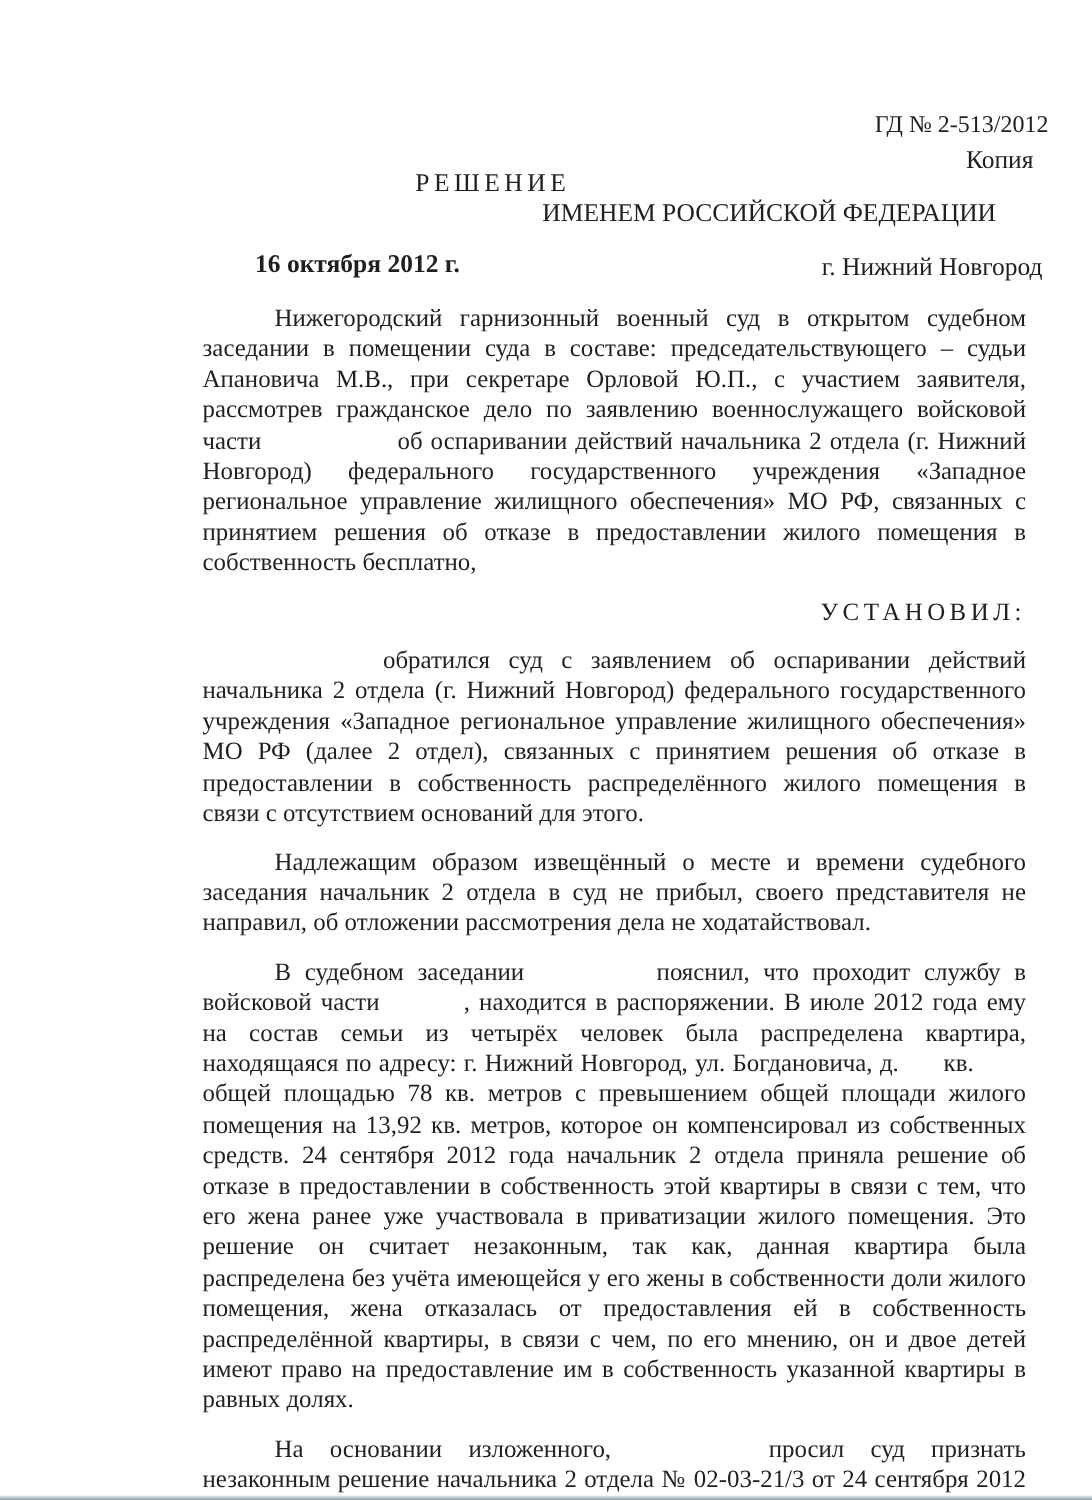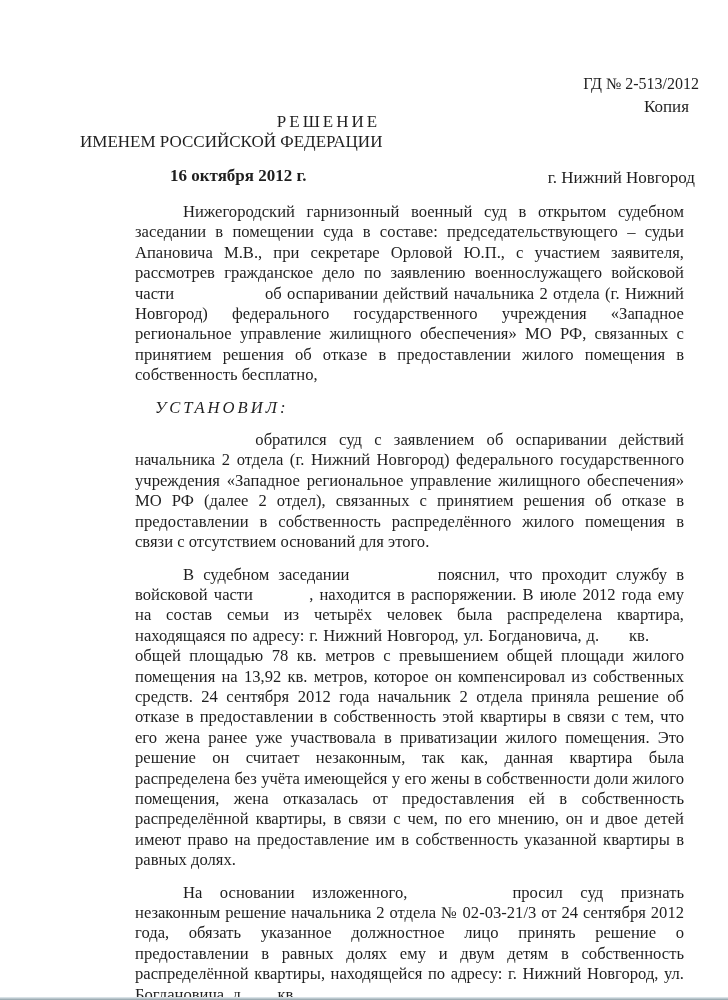--- a/index.html
+++ b/index.html
@@ -7,29 +7,29 @@
     width: 728px; height: 1000px; overflow: hidden;
     background: #ffffff;
     font-family: "Liberation Serif", "DejaVu Serif", serif;
     color: #1f1f1f;
     position: relative;
   }
   .page { position: absolute; left: 0; top: 0; width: 728px; height: 1000px; }
   .case-no { position: absolute; right: 29px; top: 75px; font-size: 16px; text-align: right; }
   .copy { position: absolute; right: 39px; top: 97px; font-size: 17px; }
   .title { position: absolute; left: 0; width: 577px; text-align: center; top: 112px; font-size: 17px; letter-spacing: 3px; padding-left: 80px; box-sizing: border-box; }
-  .subtitle { position: absolute; left: 0; width: 664px; text-align: left; top: 132px; font-size: 17px; padding-left: 80px; box-sizing: border-box; }
+  .subtitle { position: absolute; left: 0; width: 664px; text-align: right; top: 132px; font-size: 17px; padding-left: 80px; box-sizing: border-box; }
   .date { position: absolute; left: 170px; top: 166px; font-size: 17px; font-weight: bold; }
   .city { position: absolute; right: 33px; top: 168px; font-size: 17px; }
   .body-text {
     position: absolute; left: 123px; width: 573px; top: 190px;
     font-size: 16.6px; line-height: 20.4px; text-align: justify;
   }
   .body-text p { margin: 12px; text-indent: 48px; }
-  .heading { text-align: left; letter-spacing: 3px; text-indent: 0 !important; margin: 2px 0 0 0; padding-left: 20px; font-style: italic; }
+  .heading { text-align: right; letter-spacing: 3px; text-indent: 0 !important; margin: 2px 0 0 0; padding-left: 20px; }
   .redact { display: inline-block; background: #ffffff; color: transparent; }
   .redact.w70 { width: 70px; } .redact.w60 { width: 60px; } .redact.w50 { width: 50px; }
   .redact.w30 { width: 30px; } .redact.w20 { width: 20px; } .redact.w80 { width: 80px; }
   .scan-edge { position: absolute; left: 0; bottom: 0; width: 728px; height: 3px; background: linear-gradient(to bottom, #e6eef2, #8fa0a8); }
 </style>
 </head>
 <body>
 
 <div class="page">
   <div class="case-no">ГД № 2-513/2012</div>
@@ -43,20 +43,21 @@
     <p>
       <span>Нижегородский гарнизонный военный суд в открытом судебном заседании в помещении суда в составе: председательствующего – судьи Апановича М.В., при секретаре Орловой Ю.П., с участием заявителя, рассмотрев гражданское дело по заявлению военнослужащего войсковой части</span>
       <span class="redact w80">[скрыто]</span>
       <span>об оспаривании действий начальника 2 отдела (г. Нижний Новгород) федерального государственного учреждения «Западное региональное управление жилищного обеспечения» МО РФ, связанных с принятием решения об отказе в предоставлении жилого помещения в собственность бесплатно,</span>
     </p>
     <p class="heading">УСТАНОВИЛ:</p>
     <p>
       <span class="redact w60">[скрыто]</span>
       <span>обратился суд с заявлением об оспаривании действий начальника 2 отдела (г. Нижний Новгород) федерального государственного учреждения «Западное региональное управление жилищного обеспечения» МО РФ (далее 2 отдел), связанных с принятием решения об отказе в предоставлении в собственность распределённого жилого помещения в связи с отсутствием оснований для этого.</span>
     </p>
+    <p>Надлежащим образом извещённый о месте и времени судебного заседания начальник 2 отдела в суд не прибыл, своего представителя не направил, об отложении рассмотрения дела не ходатайствовал.</p>
     <p>
       <span>В судебном заседании</span>
       <span class="redact w70">[скрыто]</span>
       <span>пояснил, что проходит службу в войсковой части</span>
       <span class="redact w50">[скрыто]</span><span>, находится в распоряжении. В июле 2012 года ему на состав семьи из четырёх человек была распределена квартира, находящаяся по адресу: г. Нижний Новгород, ул. Богдановича, д.</span>
       <span class="redact w20">[скрыто]</span>
       <span>кв.</span>
       <span class="redact w30">[скрыто]</span>
       <span>общей площадью 78 кв. метров с превышением общей площади жилого помещения на 13,92 кв. метров, которое он компенсировал из собственных средств. 24 сентября 2012 года начальник 2 отдела приняла решение об отказе в предоставлении в собственность этой квартиры в связи с тем, что его жена ранее уже участвовала в приватизации жилого помещения. Это решение он считает незаконным, так как, данная квартира была распределена без учёта имеющейся у его жены в собственности доли жилого помещения, жена отказалась от предоставления ей в собственность распределённой квартиры, в связи с чем, по его мнению, он и двое детей имеют право на предоставление им в собственность указанной квартиры в равных долях.</span>
     </p>

